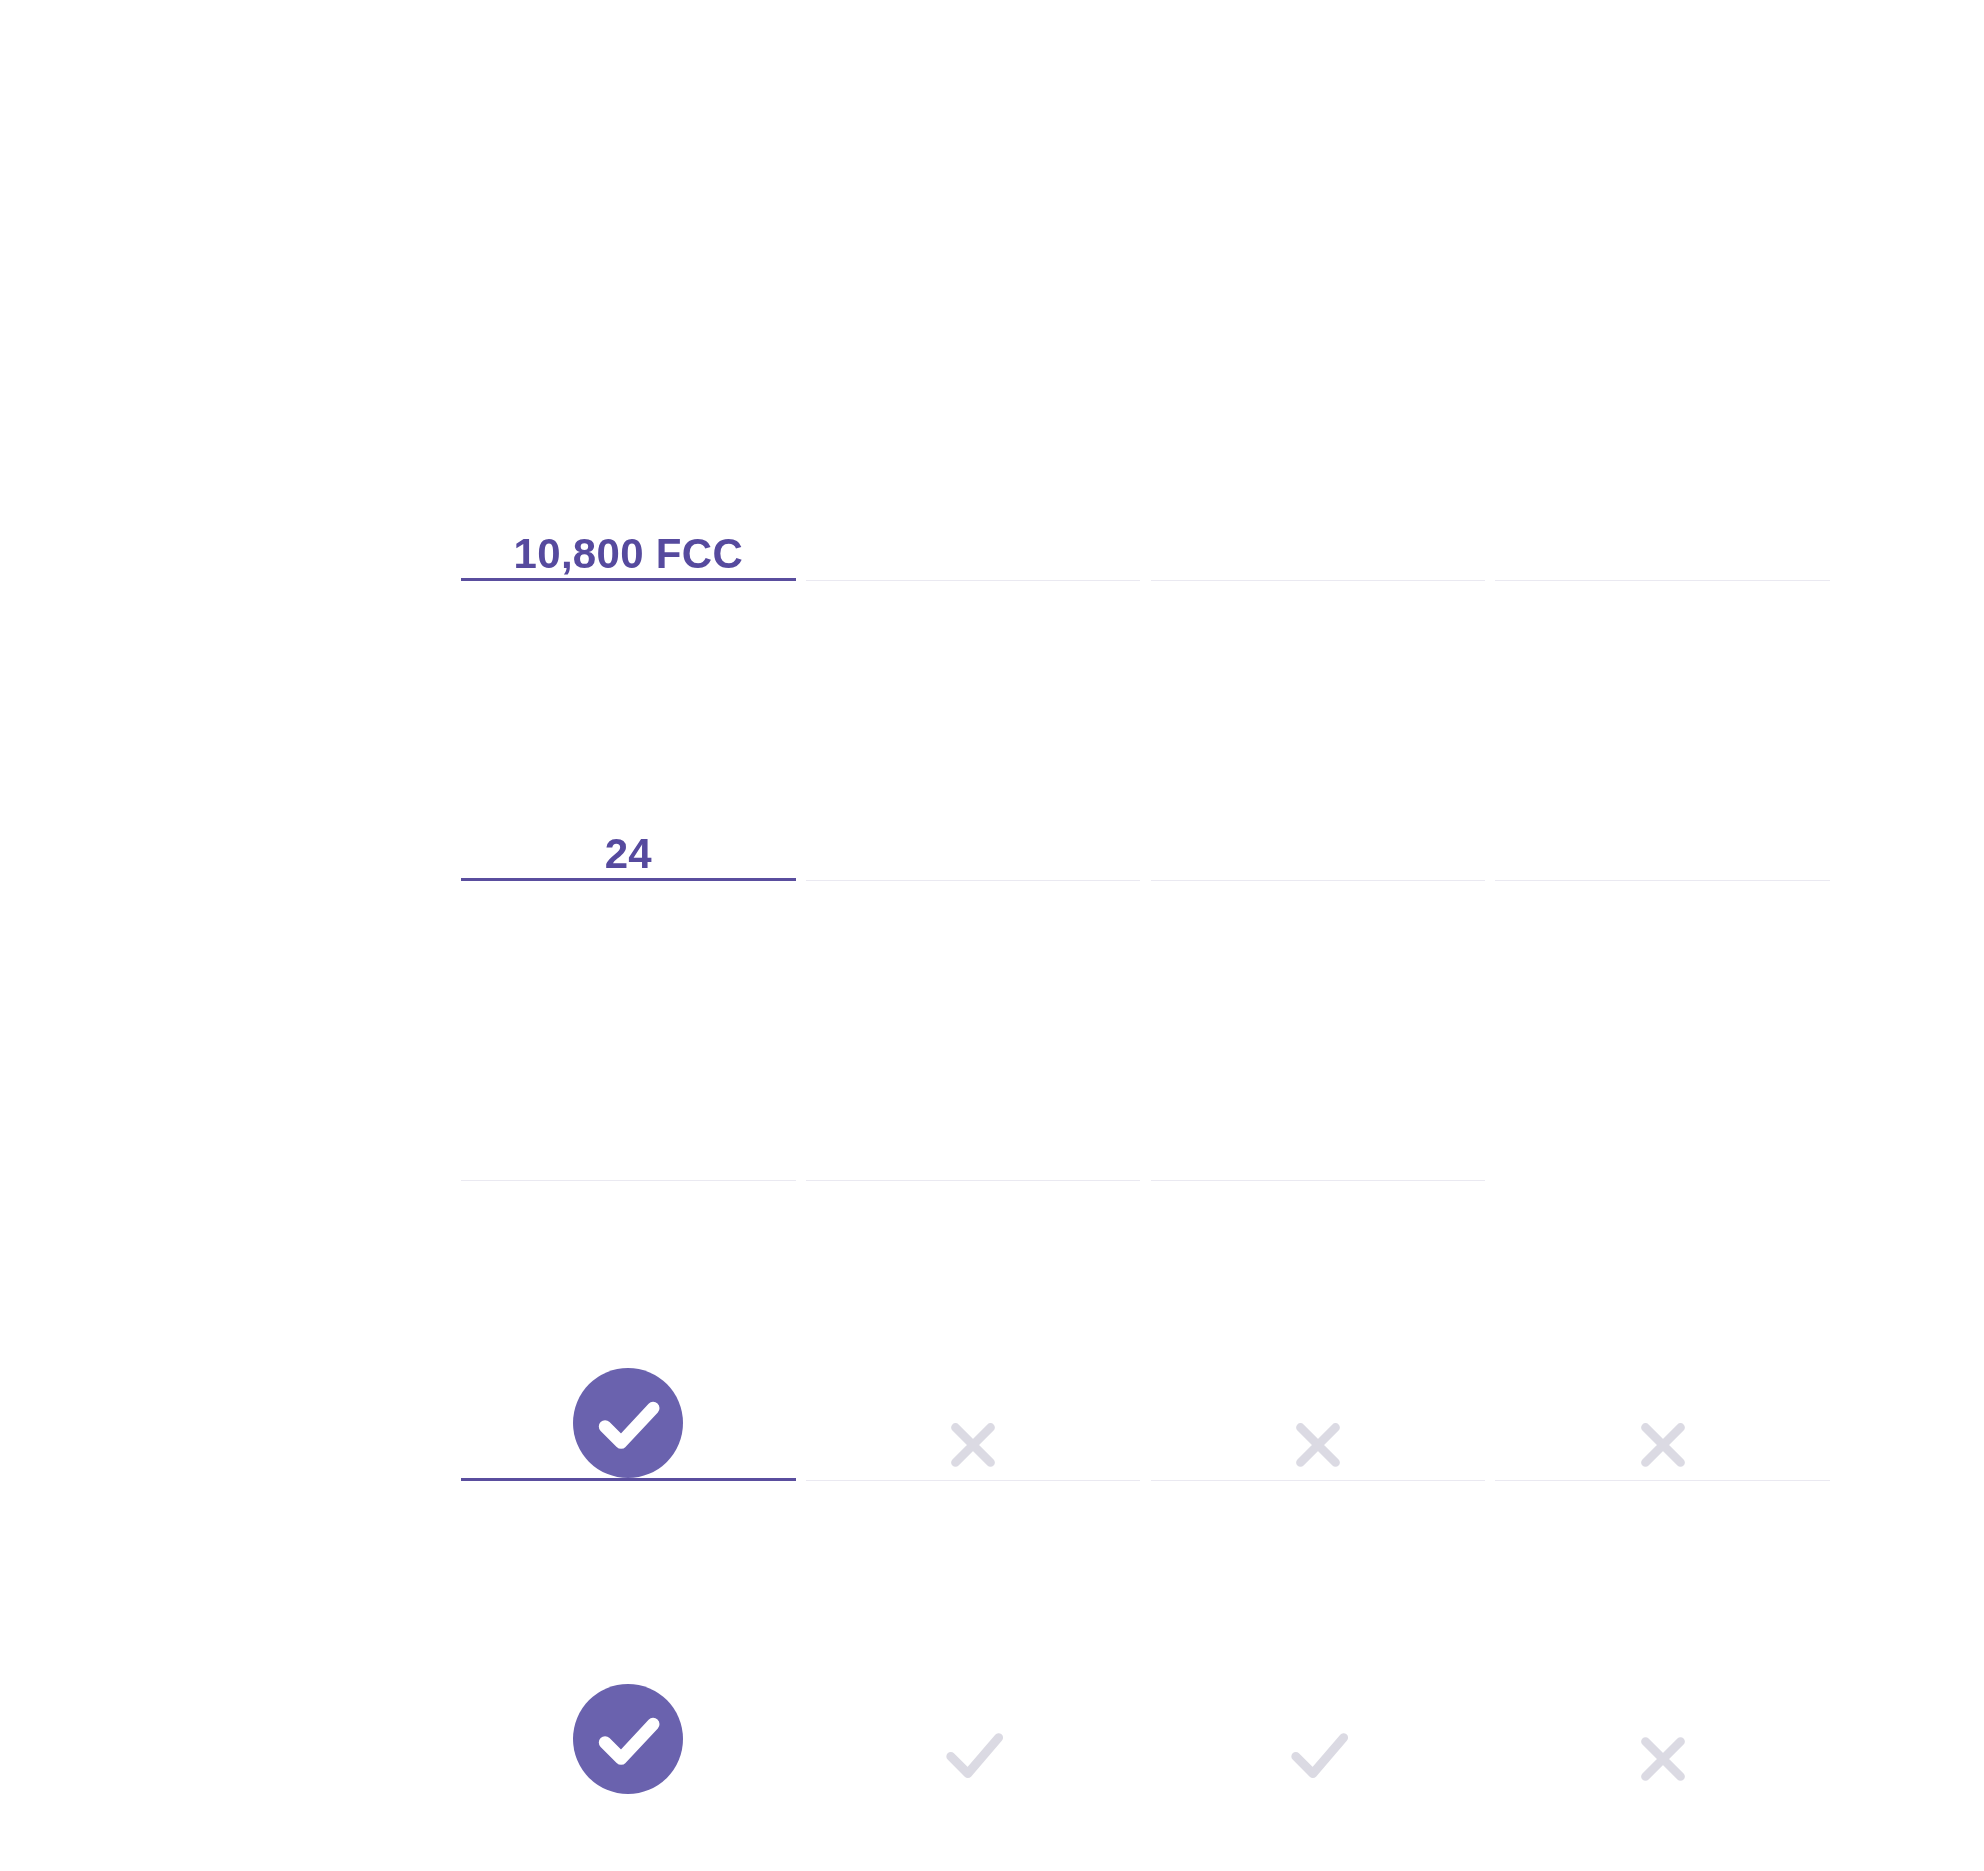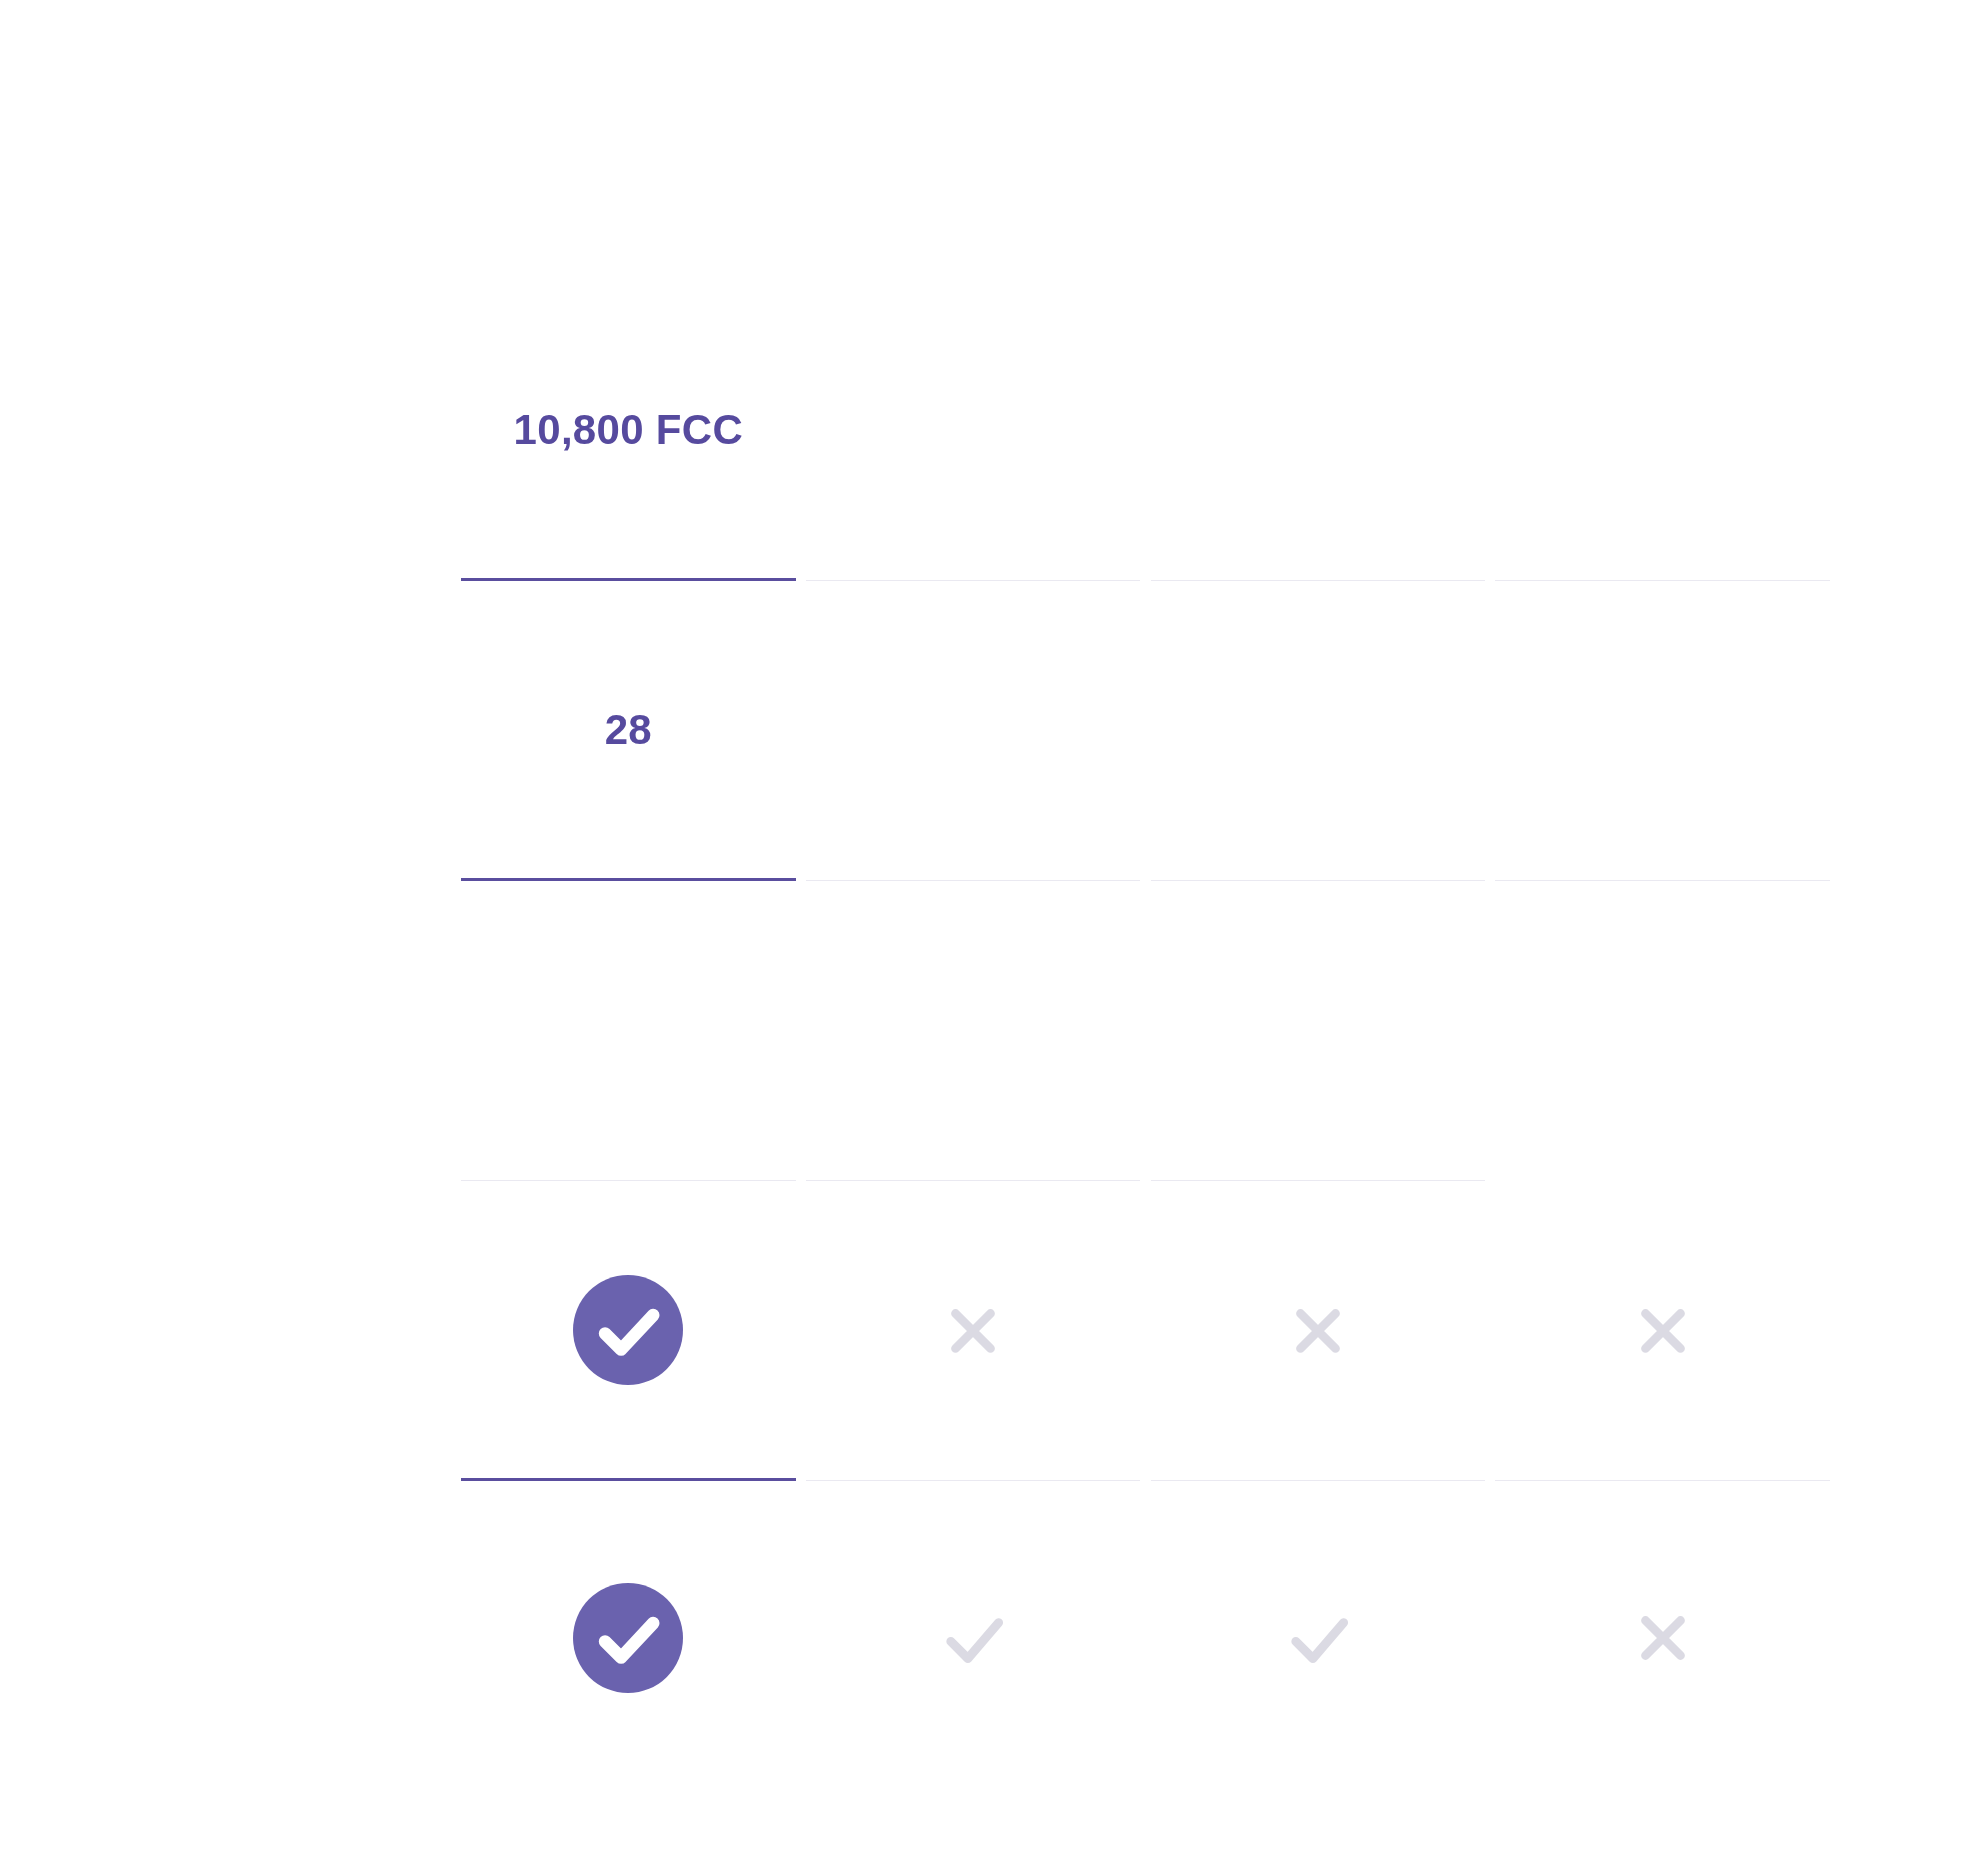--- a/index.html
+++ b/index.html
@@ -27,21 +27,21 @@
     width: 1369px;
   }
   .row {
     display: grid;
     grid-template-columns: repeat(4, 1fr);
     column-gap: 10.2px;
   }
   .cell {
     height: 300px;
     display: flex;
-    align-items: center;
+    align-items: flex-end;
     justify-content: center;
     border-bottom: 1.9px solid var(--muted-divider);
   }
   .cell.col-accent {
     border-bottom: 3.8px solid var(--accent-divider);
   }
   .row.row-last .cell {
     border-bottom: none;
     height: 313px;
   }
@@ -70,21 +70,21 @@
     <div class="cell">
       <span class="cell-text"></span>
     </div>
     <div class="cell">
       <span class="cell-text"></span>
     </div>
   </div>
 
   <div class="row">
     <div class="cell col-accent">
-      <span class="cell-text">28</span>
+      <span class="cell-text">24</span>
     </div>
     <div class="cell">
       <span class="cell-text"></span>
     </div>
     <div class="cell">
       <span class="cell-text"></span>
     </div>
     <div class="cell">
       <span class="cell-text"></span>
     </div>

